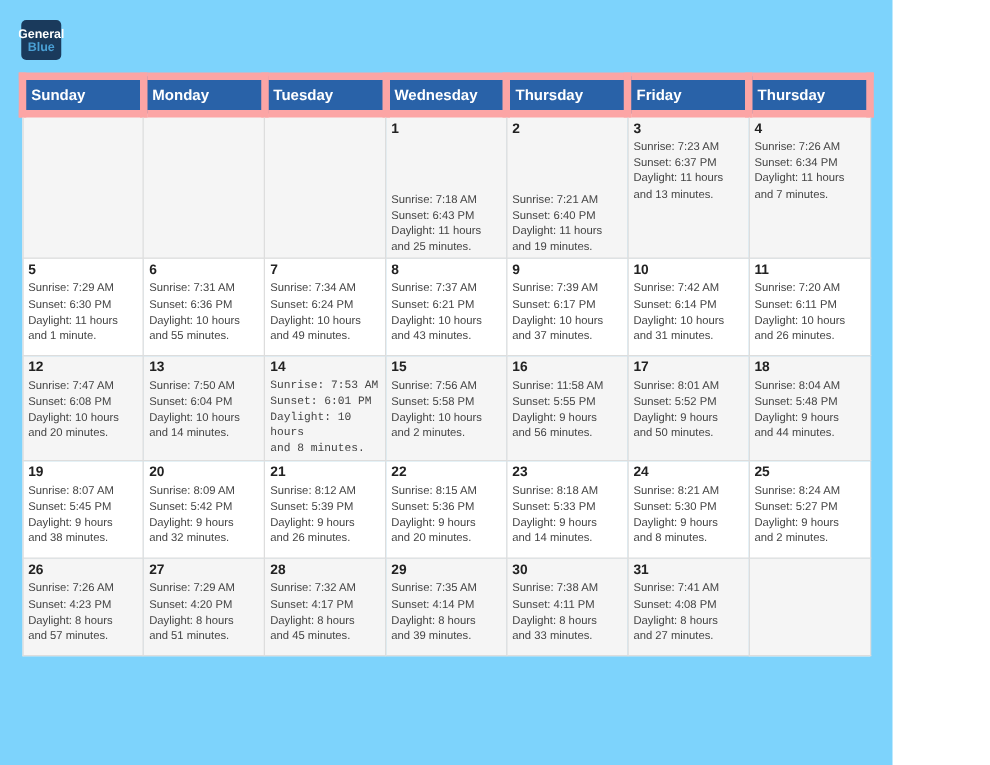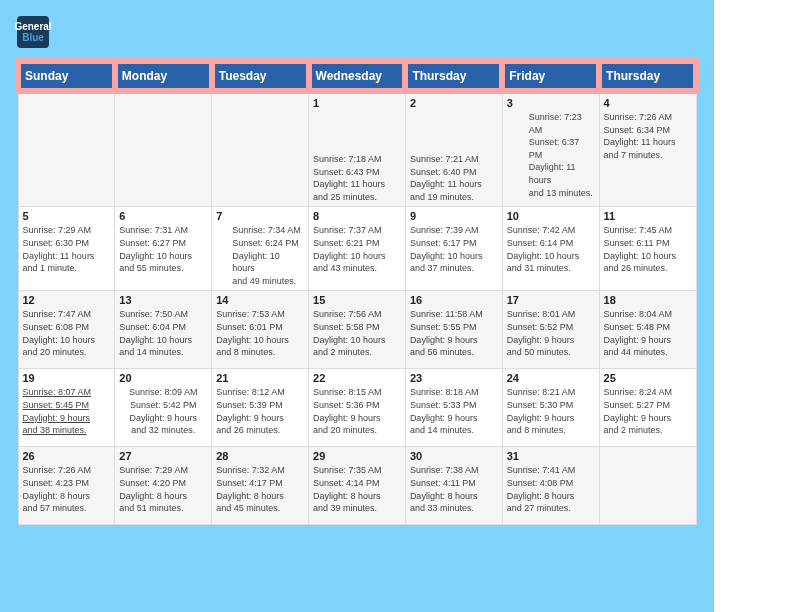--- a/index.html
+++ b/index.html
@@ -140,21 +140,21 @@
           </td>
           <td>
             <span class="day-num">2</span>
             <div class="cell-content" style="white-space: pre-line; margin-top: 44px;">Sunrise: 7:21 AM
 Sunset: 6:40 PM
 Daylight: 11 hours
 and 19 minutes.</div>
           </td>
           <td>
             <span class="day-num">3</span>
-            <div class="cell-content" style="white-space: pre-line; margin-left: 22px;">Sunrise: 7:23 AM
+            <div class="cell-content" style="white-space: pre-line;">Sunrise: 7:23 AM
 Sunset: 6:37 PM
 Daylight: 11 hours
 and 13 minutes.</div>
           </td>
           <td>
             <span class="day-num">4</span>
             <div class="cell-content" style="white-space: pre-line;">Sunrise: 7:26 AM
 Sunset: 6:34 PM
 Daylight: 11 hours
 and 7 minutes.</div>
@@ -164,27 +164,27 @@
           <td>
             <span class="day-num">5</span>
             <div class="cell-content" style="white-space: pre-line;">Sunrise: 7:29 AM
 Sunset: 6:30 PM
 Daylight: 11 hours
 and 1 minute.</div>
           </td>
           <td>
             <span class="day-num">6</span>
             <div class="cell-content" style="white-space: pre-line;">Sunrise: 7:31 AM
-Sunset: 6:27 PM
+Sunset: 6:36 PM
 Daylight: 10 hours
 and 55 minutes.</div>
           </td>
           <td>
             <span class="day-num">7</span>
-            <div class="cell-content" style="white-space: pre-line; margin-left: 16px;">Sunrise: 7:34 AM
+            <div class="cell-content" style="white-space: pre-line;">Sunrise: 7:34 AM
 Sunset: 6:24 PM
 Daylight: 10 hours
 and 49 minutes.</div>
           </td>
           <td>
             <span class="day-num">8</span>
             <div class="cell-content" style="white-space: pre-line;">Sunrise: 7:37 AM
 Sunset: 6:21 PM
 Daylight: 10 hours
 and 43 minutes.</div>
@@ -198,21 +198,21 @@
           </td>
           <td>
             <span class="day-num">10</span>
             <div class="cell-content" style="white-space: pre-line;">Sunrise: 7:42 AM
 Sunset: 6:14 PM
 Daylight: 10 hours
 and 31 minutes.</div>
           </td>
           <td>
             <span class="day-num">11</span>
-            <div class="cell-content" style="white-space: pre-line;">Sunrise: 7:45 AM
+            <div class="cell-content" style="white-space: pre-line;">Sunrise: 7:20 AM
 Sunset: 6:11 PM
 Daylight: 10 hours
 and 26 minutes.</div>
           </td>
         </tr>
         <tr>
           <td>
             <span class="day-num">12</span>
             <div class="cell-content" style="white-space: pre-line;">Sunrise: 7:47 AM
 Sunset: 6:08 PM
@@ -221,21 +221,21 @@
           </td>
           <td>
             <span class="day-num">13</span>
             <div class="cell-content" style="white-space: pre-line;">Sunrise: 7:50 AM
 Sunset: 6:04 PM
 Daylight: 10 hours
 and 14 minutes.</div>
           </td>
           <td>
             <span class="day-num">14</span>
-            <div class="cell-content" style="white-space: pre-line;">Sunrise: 7:53 AM
+            <div class="cell-content" style="white-space: pre-line; font-family: Liberation Mono, monospace;">Sunrise: 7:53 AM
 Sunset: 6:01 PM
 Daylight: 10 hours
 and 8 minutes.</div>
           </td>
           <td>
             <span class="day-num">15</span>
             <div class="cell-content" style="white-space: pre-line;">Sunrise: 7:56 AM
 Sunset: 5:58 PM
 Daylight: 10 hours
 and 2 minutes.</div>
@@ -258,28 +258,28 @@
             <span class="day-num">18</span>
             <div class="cell-content" style="white-space: pre-line;">Sunrise: 8:04 AM
 Sunset: 5:48 PM
 Daylight: 9 hours
 and 44 minutes.</div>
           </td>
         </tr>
         <tr>
           <td>
             <span class="day-num">19</span>
-            <div class="cell-content" style="white-space: pre-line; text-decoration: underline;">Sunrise: 8:07 AM
+            <div class="cell-content" style="white-space: pre-line;">Sunrise: 8:07 AM
 Sunset: 5:45 PM
 Daylight: 9 hours
 and 38 minutes.</div>
           </td>
           <td>
             <span class="day-num">20</span>
-            <div class="cell-content" style="white-space: pre-line; text-align: center;">Sunrise: 8:09 AM
+            <div class="cell-content" style="white-space: pre-line;">Sunrise: 8:09 AM
 Sunset: 5:42 PM
 Daylight: 9 hours
 and 32 minutes.</div>
           </td>
           <td>
             <span class="day-num">21</span>
             <div class="cell-content" style="white-space: pre-line;">Sunrise: 8:12 AM
 Sunset: 5:39 PM
 Daylight: 9 hours
 and 26 minutes.</div>

